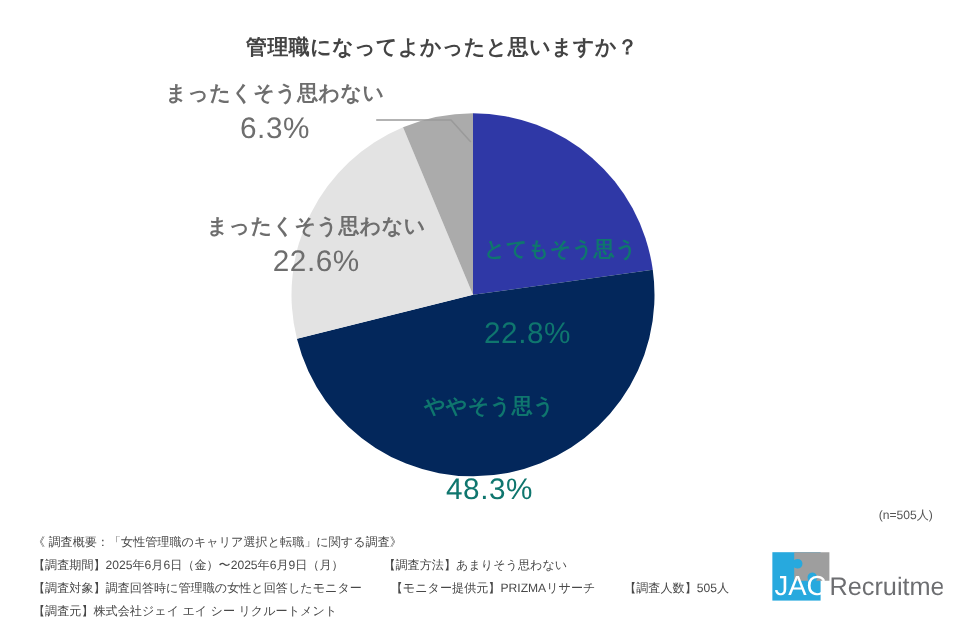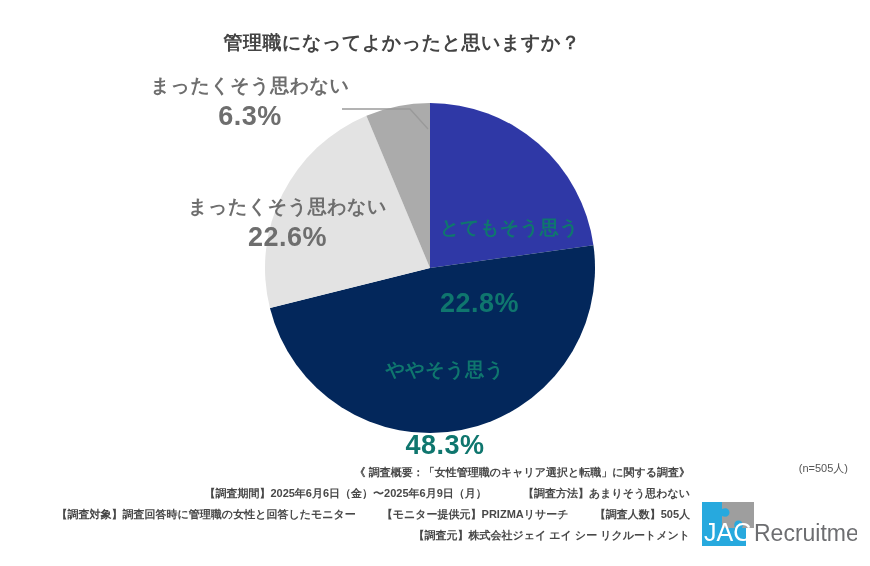--- a/index.html
+++ b/index.html
@@ -52,21 +52,21 @@
   }
   .slice-label .nm {
     display: block;
     font-size: 19px;
     font-weight: bold;
     letter-spacing: 0.5px;
   }
   .slice-label .pc {
     display: block;
     font-size: 27px;
-    font-weight: bold;
+    font-weight: normal;
     letter-spacing: 0.5px;
     margin-top: 3px;
   }
   .lbl-white .nm, .lbl-white .pc { color: #0f766e; margin-top: 48px; }
   .lbl-gray  .nm, .lbl-gray  .pc { color: #6e6e6e; }
 
   
   #label-very   { left: 440px; top: 168px; width: 200px; text-align: left; }
   #label-some   { left: 330px; top: 310px; width: 230px; }
   #label-little { left: 170px; top: 195px; width: 235px; }
@@ -88,27 +88,26 @@
     right: 22px;
     top: 461px;
     font-size: 11px;
     color: #555555;
   }
 
   
   .footer {
     position: absolute;
     left: 30px;
-    top: 462px;
+    top: 483px;
     width: 660px;
     font-size: 11px;
-    font-weight: bold;
+    font-weight: normal;
     color: #484848;
     line-height: 1.92;
-    text-align: right;
   }
   .footer-line { white-space: nowrap; }
   .footer-line .seg { display: inline-block; }
   .gap-a { display: inline-block; width: 30px; }
   .gap-b { display: inline-block; width: 20px; }
 
   
   .logo {
     position: absolute;
     left: 702px;

